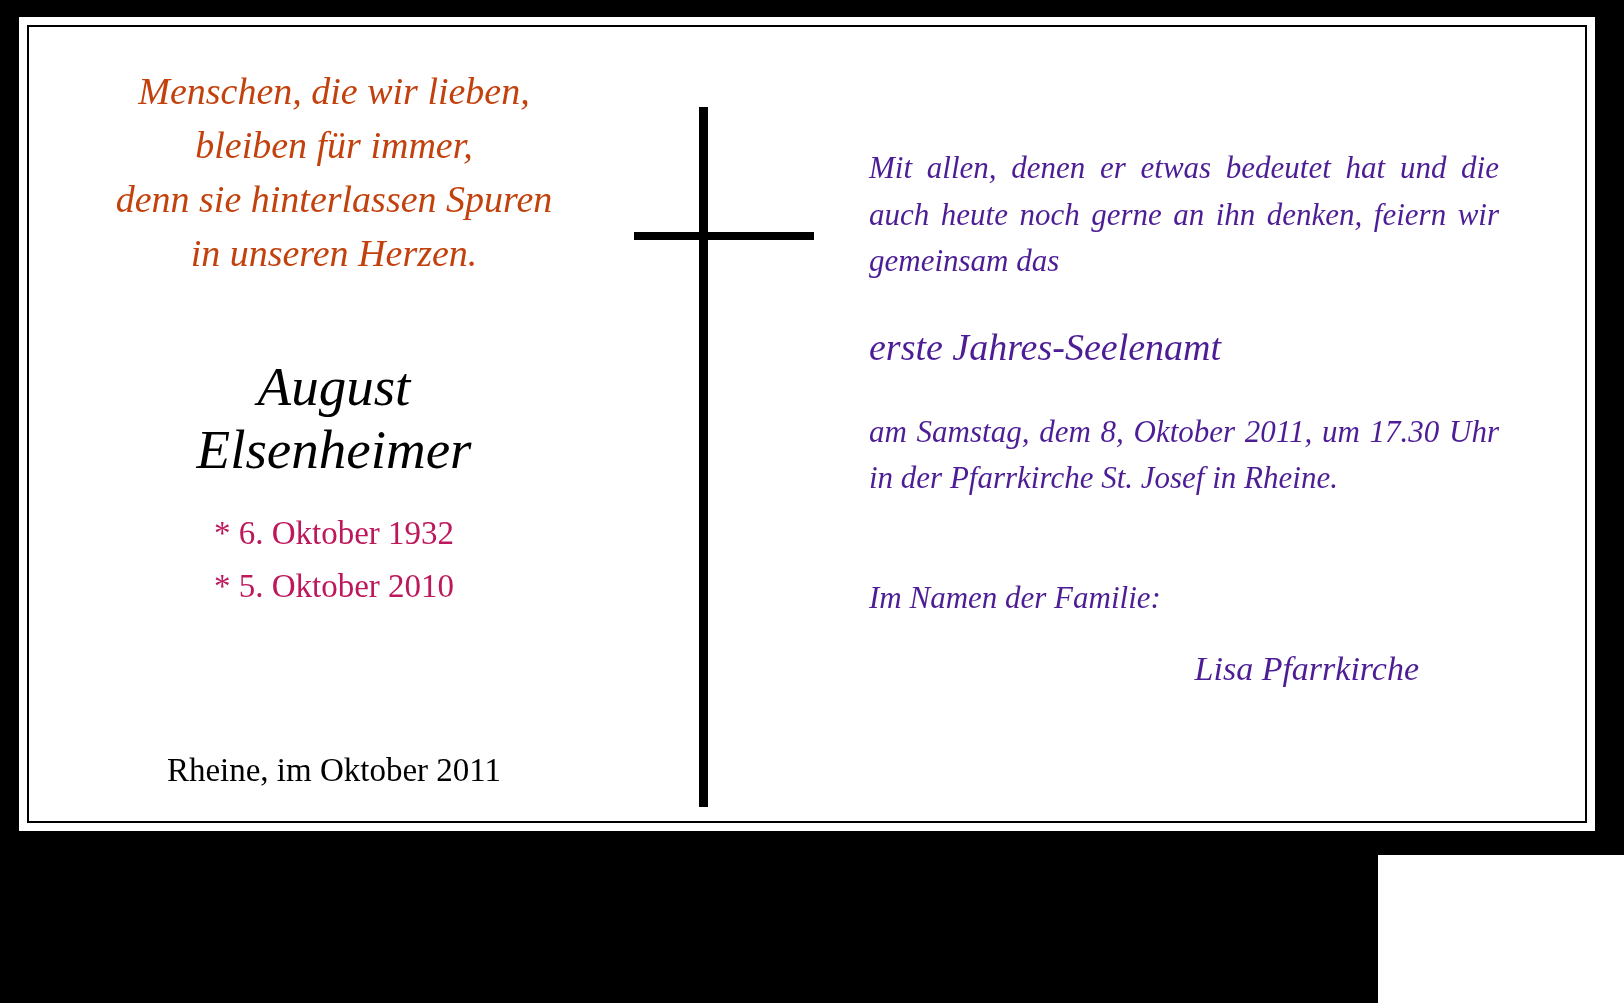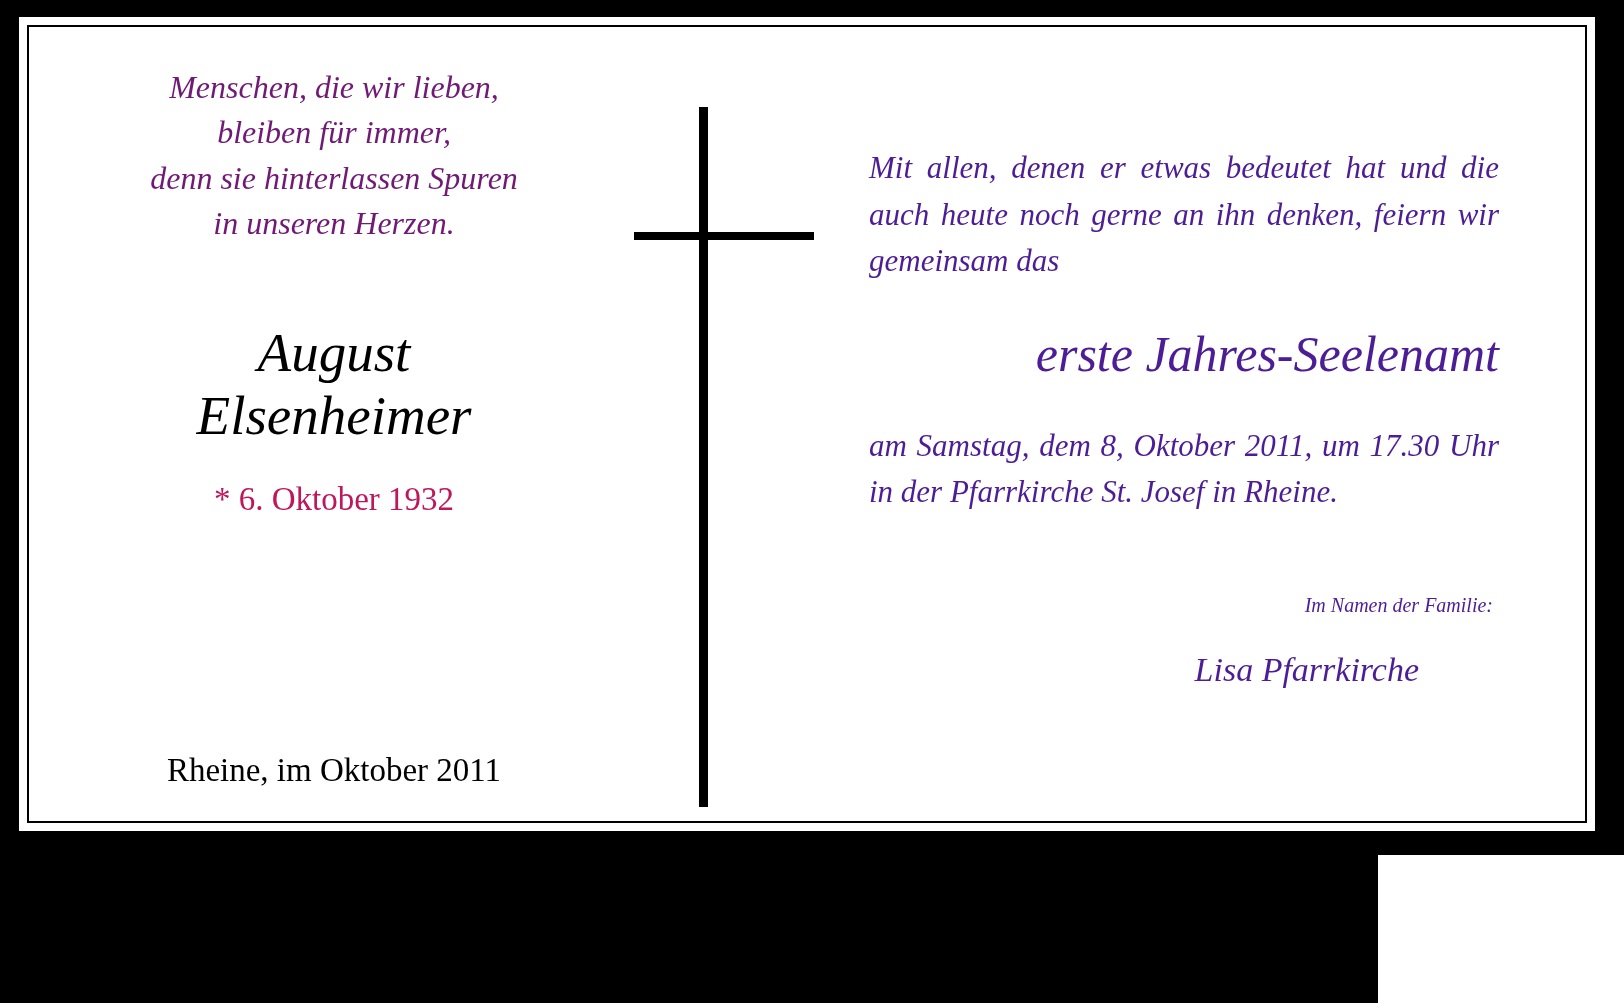--- a/index.html
+++ b/index.html
@@ -55,23 +55,23 @@
   
   .left-col {
     position: absolute;
     left: 40px;
     top: 38px;
     width: 530px;
     text-align: center;
   }
   .verse {
     font-style: italic;
-    font-size: 32px;
+    font-size: 38px;
     line-height: 1.42;
-    color: #701a75;
+    color: #c2410c;
     white-space: pre-line;
   }
   .deceased-name {
     margin-top: 74px;
     font-size: 55px;
     font-style: italic;
     line-height: 1.15;
     color: #000;
     white-space: pre-line;
   }
@@ -128,37 +128,37 @@
   }
   .intro {
     font-size: 31px;
     font-style: italic;
     line-height: 1.5;
     text-align: justify;
     text-align-last: left;
   }
   .service-title {
     margin-top: 40px;
-    font-size: 50px;
-    font-style: italic;
-    text-align: right;
+    font-size: 38px;
+    font-style: italic;
+    text-align: left;
   }
   .details {
     margin-top: 40px;
     font-size: 31px;
     font-style: italic;
     line-height: 1.5;
     text-align: justify;
     text-align-last: left;
   }
   .family-label {
     margin-top: 78px;
-    font-size: 20px;
-    font-style: italic;
-    text-align: right;
+    font-size: 31px;
+    font-style: italic;
+    text-align: left;
     padding-right: 6px;
   }
   .family-name {
     margin-top: 34px;
     font-size: 34px;
     font-style: italic;
     text-align: right;
     padding-right: 80px;
   }
 
@@ -191,20 +191,21 @@
 
         <div class="left-col">
           <div class="verse">Menschen, die wir lieben,
 bleiben für immer,
 denn sie hinterlassen Spuren
 in unseren Herzen.</div>
           <div class="deceased-name">August
 Elsenheimer</div>
           <div class="dates">
             <div>* 6. Oktober 1932</div>
+            <div>* 5. Oktober 2010</div>
           </div>
         </div>
 
         <div class="place-date">Rheine, im Oktober 2011</div>
 
         <div class="cross">
           <div class="vertical"></div>
           <div class="horizontal"></div>
         </div>
 

